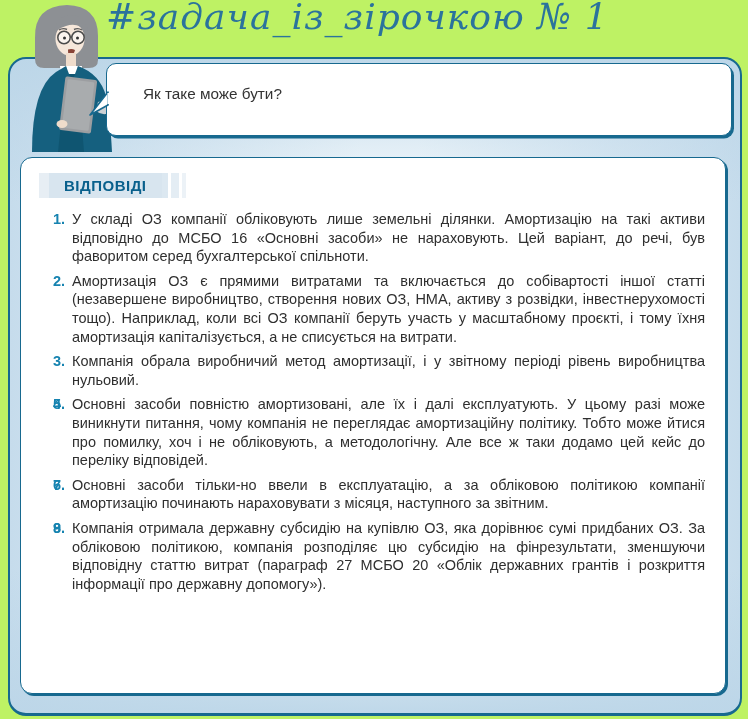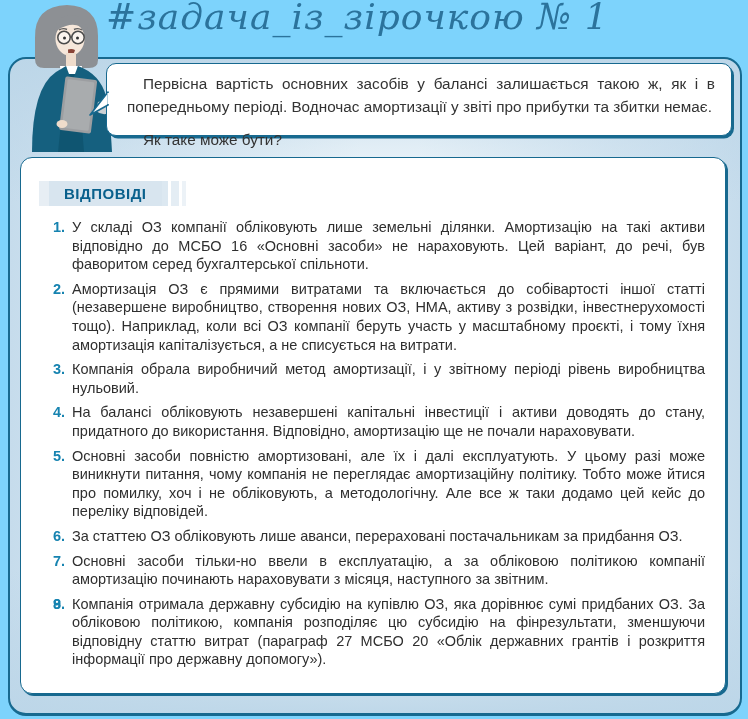--- a/index.html
+++ b/index.html
@@ -1,20 +1,20 @@
 <!DOCTYPE html>
 <html><head>
 <meta charset="utf-8">
 <style>
   html,body { margin:0; padding:0; background:#fff; }
   .canvas {
     position: relative;
     width: 748px;
     height: 719px;
-    background: #7dd3fc;
+    background: #bef264;
     overflow: hidden;
     font-family: "Liberation Sans", sans-serif;
   }
 
   
   .page-title {
     position: absolute;
     left: 106px; top: -4px;
     font-family: "DejaVu Serif", serif;
     font-style: italic;
@@ -86,21 +86,21 @@
     box-sizing: border-box;
     padding: 13px 20px 0 24px;
     overflow: hidden;
     z-index: 3;
   }
 
   .badge-row {
     display: inline-flex;
     align-items: stretch;
     height: 25px;
-    margin: 10px 0 12px -6px;
+    margin: 2px 0 12px -6px;
   }
   .badge-seg { display:block; }
   .seg-a { width: 10px; background:#e7eef4; }
   .badge-main {
     background: #d8e5ef;
     color: #09608c;
     font-weight: bold;
     font-size: 15px;
     letter-spacing: .5px;
     line-height: 25px;
@@ -181,21 +181,20 @@
     </g>
 
     <ellipse cx="42" cy="122" rx="5.5" ry="4" fill="#efdccb"></ellipse>
   </svg>
 
   <div class="bubble">
     <svg class="bubble-tail" viewBox="0 0 20 30">
       <polygon points="19,2 1,25 19,15" fill="#ffffff" stroke="#17698f" stroke-width="1.6" stroke-linejoin="round"></polygon>
       <rect x="18.4" y="3" width="2" height="11" fill="#ffffff"></rect>
     </svg>
-    <p class="q-p">Первісна вартість основних засобів у балансі залишається такою ж, як і в попередньому періоді. Водночас амортизації у звіті про прибутки та збитки немає.</p>
     <p class="q-p q-p2">Як таке може бути?</p>
   </div>
 
   <div class="answers-card">
     <div class="badge-row">
       <span class="badge-seg seg-a"></span>
       <span class="badge-main">ВІДПОВІДІ</span>
       <span class="badge-seg seg-b"></span>
       <span class="badge-seg seg-c"></span>
       <span class="badge-seg seg-d"></span>
@@ -209,29 +208,27 @@
       <div class="answer-item">
         <span class="answer-num">2.</span>
         <span>Амортизація ОЗ є прямими витратами та включається до собівартості іншої статті (незавершене виробництво, створення нових ОЗ, НМА, активу з розвідки, інвестнерухомості тощо). Наприклад, коли всі ОЗ компанії беруть участь у масштабному проєкті, і тому їхня амортизація капіталізується, а не списується на витрати.</span>
       </div>
       <div class="answer-item">
         <span class="answer-num">3.</span>
         <span>Компанія обрала виробничий метод амортизації, і у звітному періоді рівень виробництва нульовий.</span>
       </div>
       <div class="answer-item">
         <span class="answer-num">4.</span>
-        <span>На балансі обліковують незавершені капітальні інвестиції і активи доводять до стану, придатного до використання. Відповідно, амортизацію ще не почали нараховувати.</span>
       </div>
       <div class="answer-item">
         <span class="answer-num">5.</span>
         <span>Основні засоби повністю амортизовані, але їх і далі експлуатують. У цьому разі може виникнути питання, чому компанія не переглядає амортизаційну політику. Тобто може йтися про помилку, хоч і не обліковують, а методологічну. Але все ж таки додамо цей кейс до переліку відповідей.</span>
       </div>
       <div class="answer-item">
         <span class="answer-num">6.</span>
-        <span>За статтею ОЗ обліковують лише аванси, перераховані постачальникам за придбання ОЗ.</span>
       </div>
       <div class="answer-item">
         <span class="answer-num">7.</span>
         <span>Основні засоби тільки-но ввели в експлуатацію, а за обліковою політикою компанії амортизацію починають нараховувати з місяця, наступного за звітним.</span>
       </div>
       <div class="answer-item">
         <span class="answer-num">8.</span>
       </div>
       <div class="answer-item">
         <span class="answer-num">9.</span>

